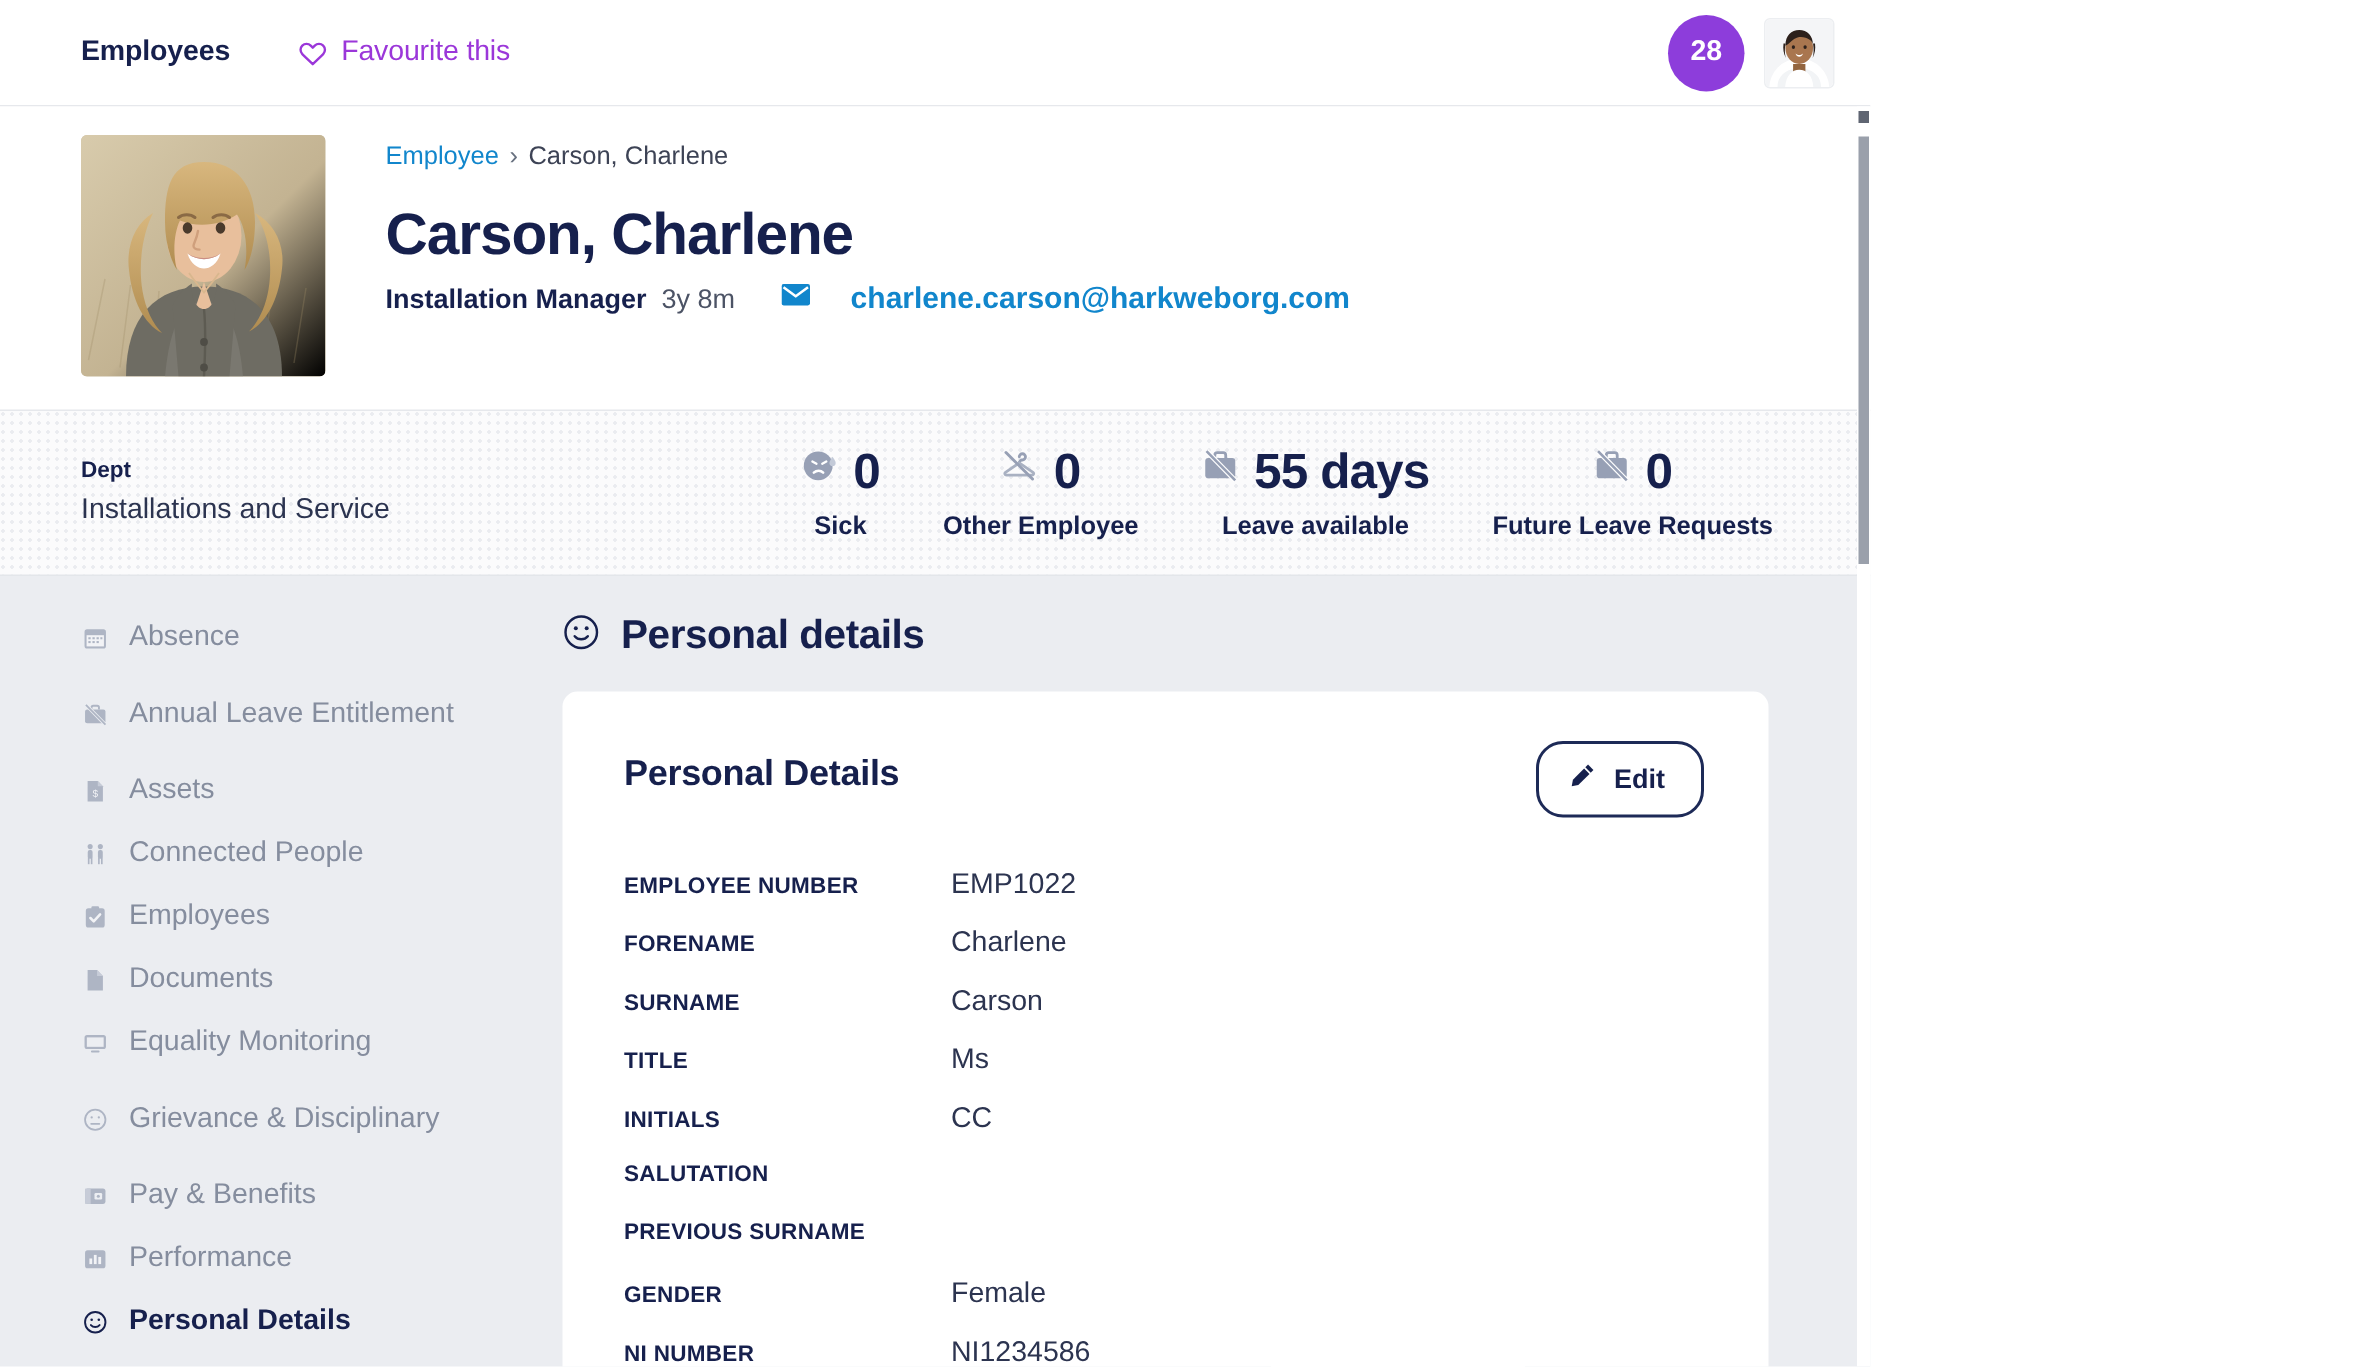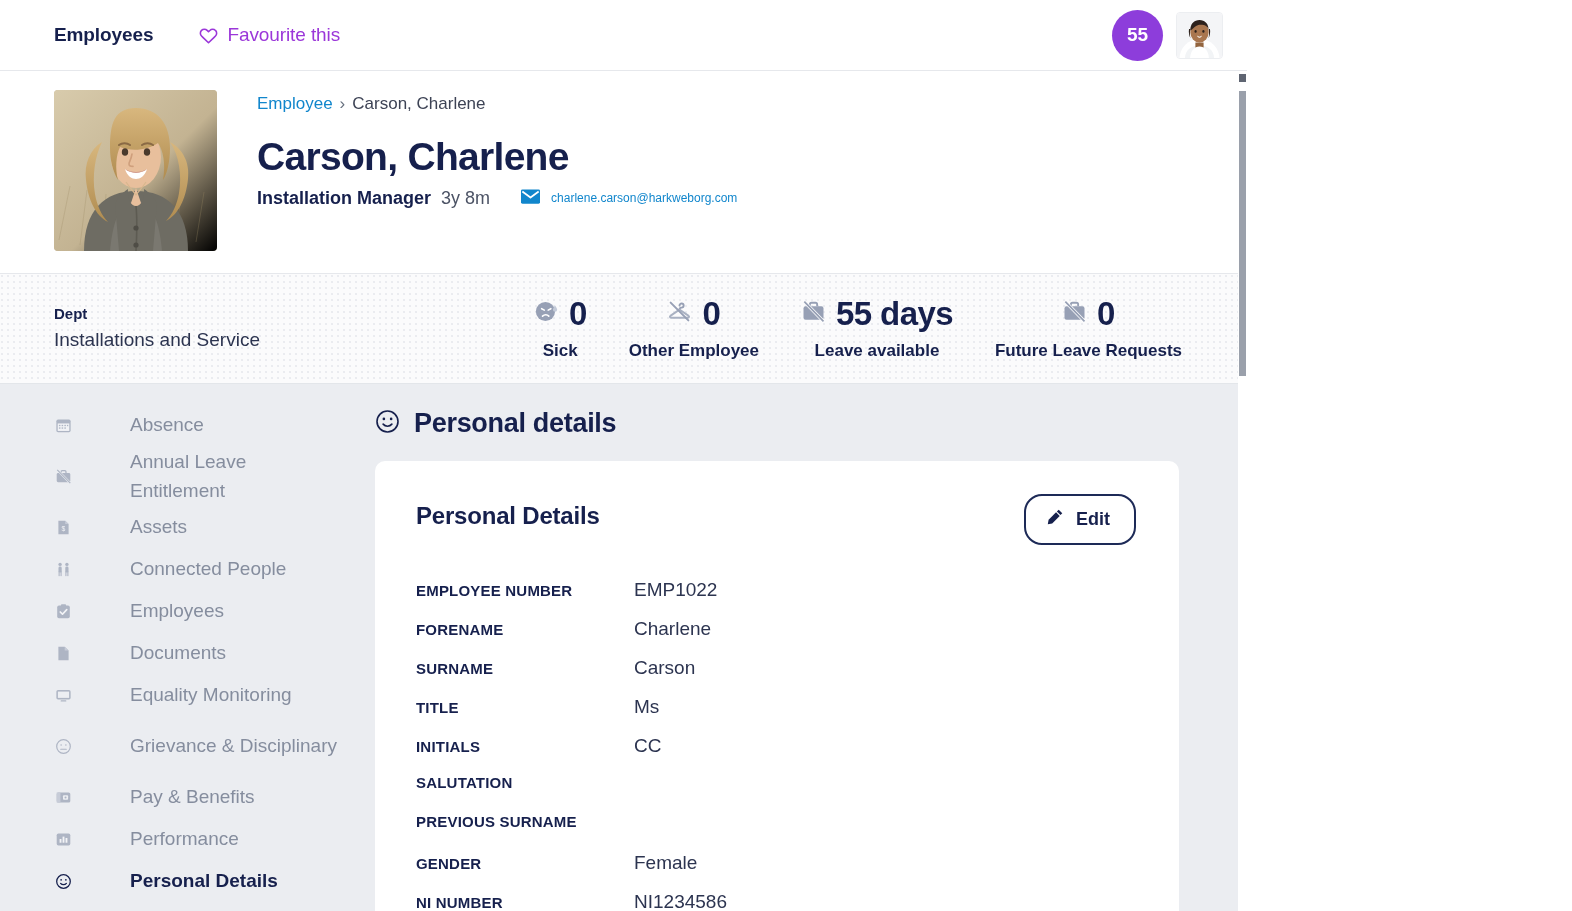--- a/index.html
+++ b/index.html
@@ -139,23 +139,24 @@
     margin-left: 10px;
   }
   .emp-email {
     display: flex;
     align-items: center;
     gap: 11px;
     margin-left: 31px;
     cursor: pointer;
   }
   .emp-email-text {
-    font-size: 12px;
-    font-weight: normal;
+    font-size: 20px;
+    font-weight: bold;
     color: #1186cc;
+    margin-left: 16px;
   }
 
   
   .stats {
     position: relative;
     background:
       radial-gradient(circle at 2px 2px, rgba(145,155,180,0.16) 1.05px, transparent 1.15px)
       0 0 / 6px 6px,
       #fbfbfc;
     border-bottom: 1px solid #e3e6ea;
@@ -228,21 +229,21 @@
     color: #858d9e;
     font-size: 19px;
     cursor: pointer;
     padding-right: 14px;
   }
   .nav-item .nav-icon {
     flex: 0 0 18px;
     width: 18px; height: 18px;
     display: flex; align-items: center; justify-content: center;
   }
-  .nav-item .nav-label { line-height: 1.55; margin-left: 44px; }
+  .nav-item .nav-label { line-height: 1.55; }
   .nav-item.two-line { min-height: 60px; }
   .nav-item.active {
     color: #16204d;
     font-weight: bold;
   }
 
   .main {
     flex: 1 1 auto;
     padding: 0 68px 0 20px;
     min-width: 0;
@@ -350,21 +351,21 @@
     <div class="fav">
       <span class="heart-icon">
         <svg width="19" height="19" viewBox="0 0 24 24" fill="none" stroke="#9b37d9" stroke-width="2" stroke-linecap="round" stroke-linejoin="round">
           <path d="M20.8 5.6a5 5 0 0 0-7.1 0L12 7.3l-1.7-1.7a5 5 0 1 0-7.1 7.1l1.7 1.7L12 21.2l7.1-6.8 1.7-1.7a5 5 0 0 0 0-7.1z"></path>
         </svg>
       </span>
       <span class="fav-label">Favourite this</span>
     </div>
 
     <div class="topbar-right">
-      <div class="badge-count">55</div>
+      <div class="badge-count">28</div>
       <div class="user-avatar">
         <svg width="45" height="45" viewBox="0 0 45 45">
           <rect width="45" height="45" fill="#f4f5f7"></rect>
           <circle cx="22.5" cy="46" r="20" fill="#ffffff"></circle>
           <path d="M8 45c0-8 6.6-12.5 14.5-12.5S37 37 37 45z" fill="#f2f4f6"></path>
           <ellipse cx="22.5" cy="19" rx="9.2" ry="10.6" fill="#a9764f"></ellipse>
           <path d="M13.3 17.5c0-7 3.9-10.5 9.2-10.5s9.2 3.5 9.2 10.5c0-3-2.4-4.6-5-5.4-2.6-.8-5.4-.6-7.6.9-2.2 1.4-3.4 3.2-5.8 4.5z" fill="#2d211c"></path>
           <path d="M13.3 16c-.6 3.9-.5 7.2.3 9.6-1.5-2.5-2.1-6.1-1.6-9.6zM31.7 16c.6 3.9.5 7.2-.3 9.6 1.5-2.5 2.1-6.1 1.6-9.6z" fill="#2d211c"></path>
           <path d="M18.4 29.6h8.2v5.2h-8.2z" fill="#93653f"></path>
           <path d="M22.5 33.5c4.9 0 8.9 4 9.4 11.5H13.1c.5-7.5 4.5-11.5 9.4-11.5z" fill="#ffffff"></path>

